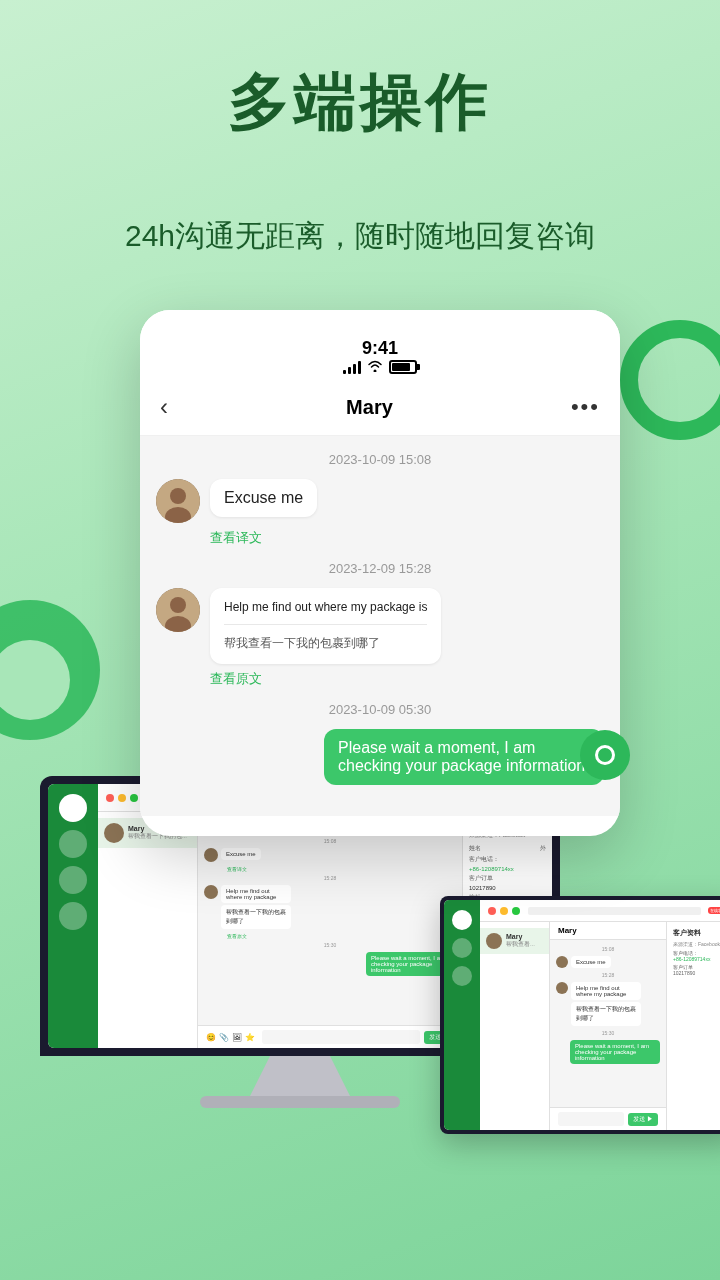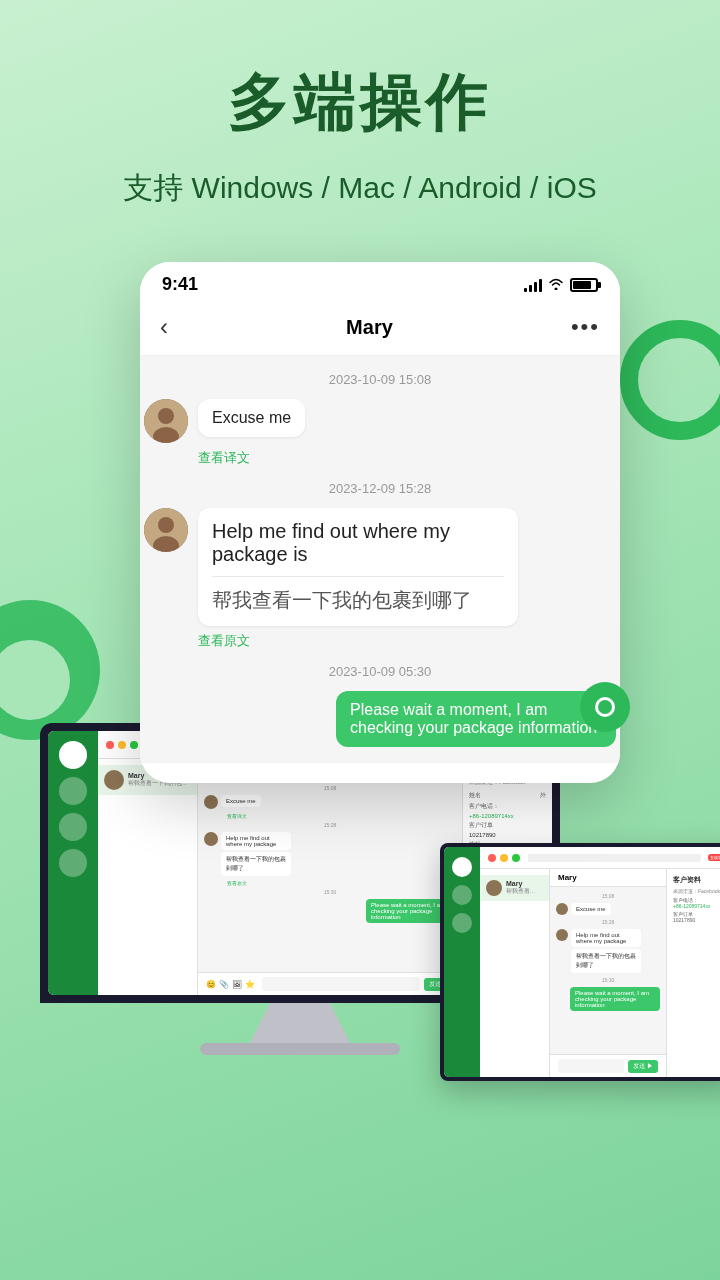--- a/index.html
+++ b/index.html
@@ -77,22 +77,23 @@
       box-shadow: 0 20px 60px rgba(0,0,0,0.2);
       overflow: hidden;
       padding-bottom: 20px;
     }
 
     
     .status-bar {
       display: flex;
       justify-content: space-between;
       align-items: center;
-      padding: 12px 22px 8px;
-      background: white;
+      padding: 28px 22px 8px;
+      background: white;
+      flex-direction: column;
     }
     .status-time {
       font-size: 18px;
       font-weight: 600;
       color: #000;
     }
     .status-icons {
       display: flex;
       align-items: center;
       gap: 6px;
@@ -161,21 +162,21 @@
     }
     .more-btn {
       font-size: 22px;
       color: #333;
       letter-spacing: 2px;
     }
 
     
     .chat-area {
       background: #f5f5f5;
-      padding: 16px 4px 10px;
+      padding: 16px 16px 10px;
       min-height: 380px;
     }
     .msg-timestamp {
       text-align: center;
       font-size: 13px;
       color: #999;
       margin-bottom: 12px;
     }
     .msg-row {
       display: flex;
@@ -213,21 +214,21 @@
       margin-left: 54px;
       margin-bottom: 14px;
       cursor: pointer;
     }
 
     
     .msg-bubble-split {
       background: white;
       border-radius: 12px;
       padding: 12px 14px;
-      font-size: 20px;
+      font-size: 12px;
       color: #222;
       max-width: 320px;
       box-shadow: 0 1px 3px rgba(0,0,0,0.08);
     }
     .msg-bubble-split .line1 {
       padding-bottom: 10px;
       border-bottom: 1px solid #e8e8e8;
       margin-bottom: 10px;
     }
     .msg-bubble-split .line2 {
@@ -511,21 +512,22 @@
 </head>
 <body>
 
 <div class="deco-circle-right"></div>
 <div class="deco-circle-left"></div>
 <div class="deco-circle-left-inner"></div>
 
 <div class="header-section">
   <h1 class="main-title">多端操作</h1>
   <p class="subtitle">
-    <span>支持 Windows / Mac / Android / iOS</span><br>
+    <br>
+    <span>24h沟通无距离，随时随地回复咨询</span>
   </p>
 </div>
 
 <div class="phone-container">
   <div class="phone-mockup">
 
     <div class="status-bar">
       <span class="status-time">9:41</span>
       <div class="status-icons">
         <div class="signal-bars">

